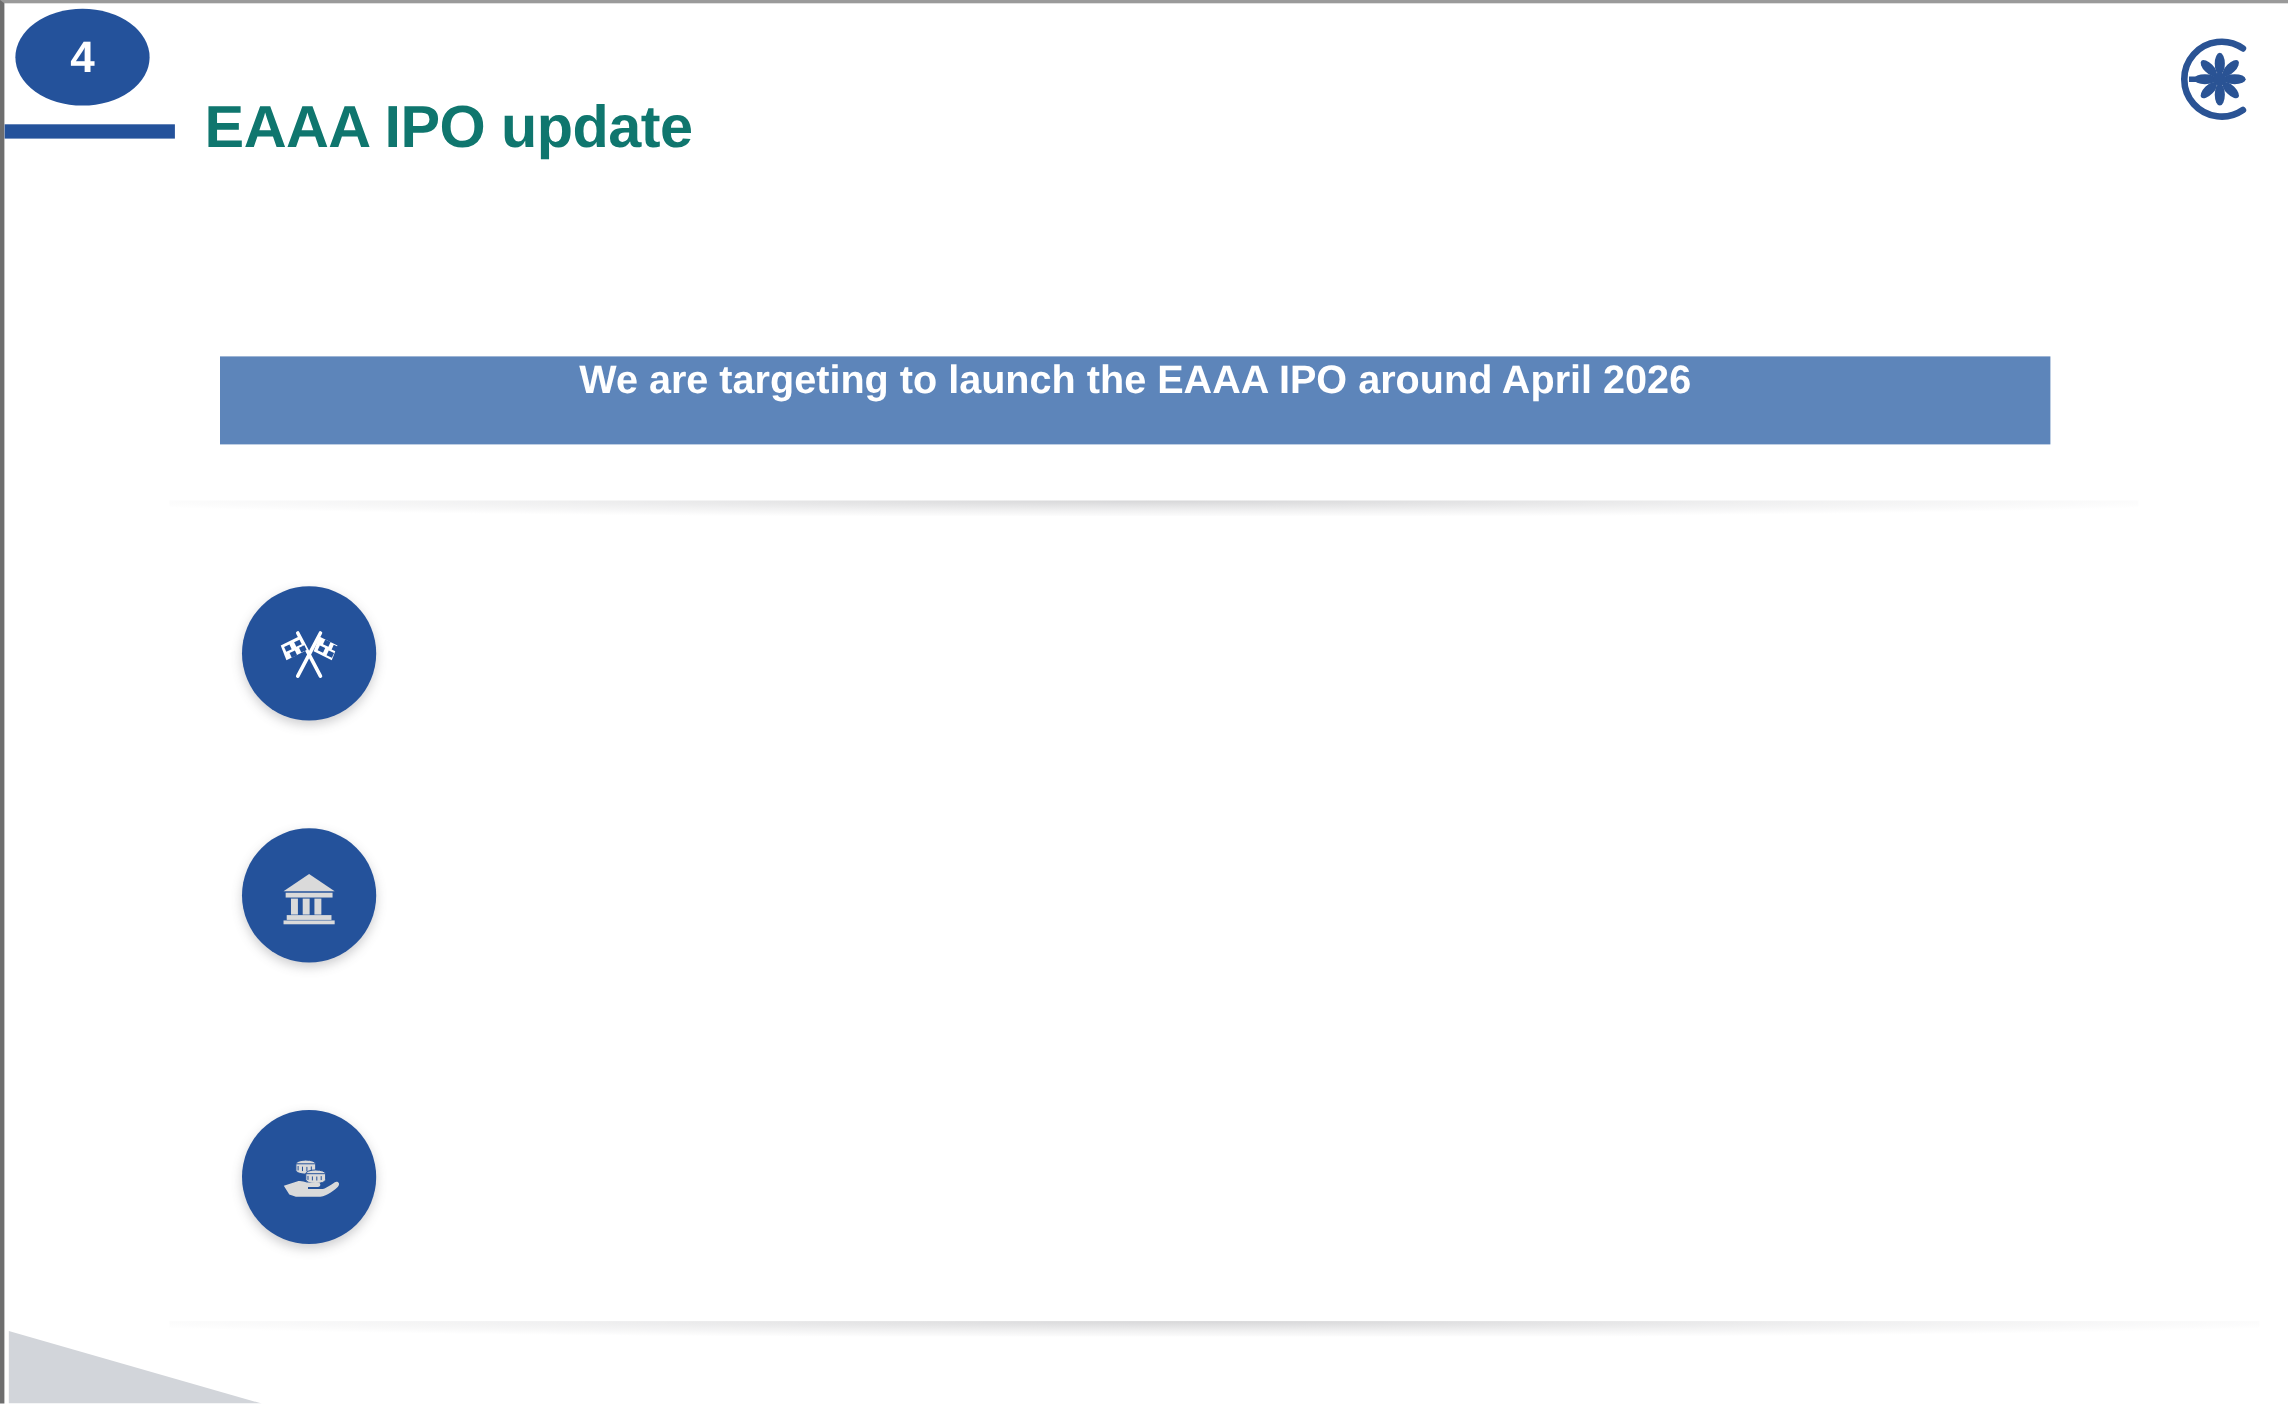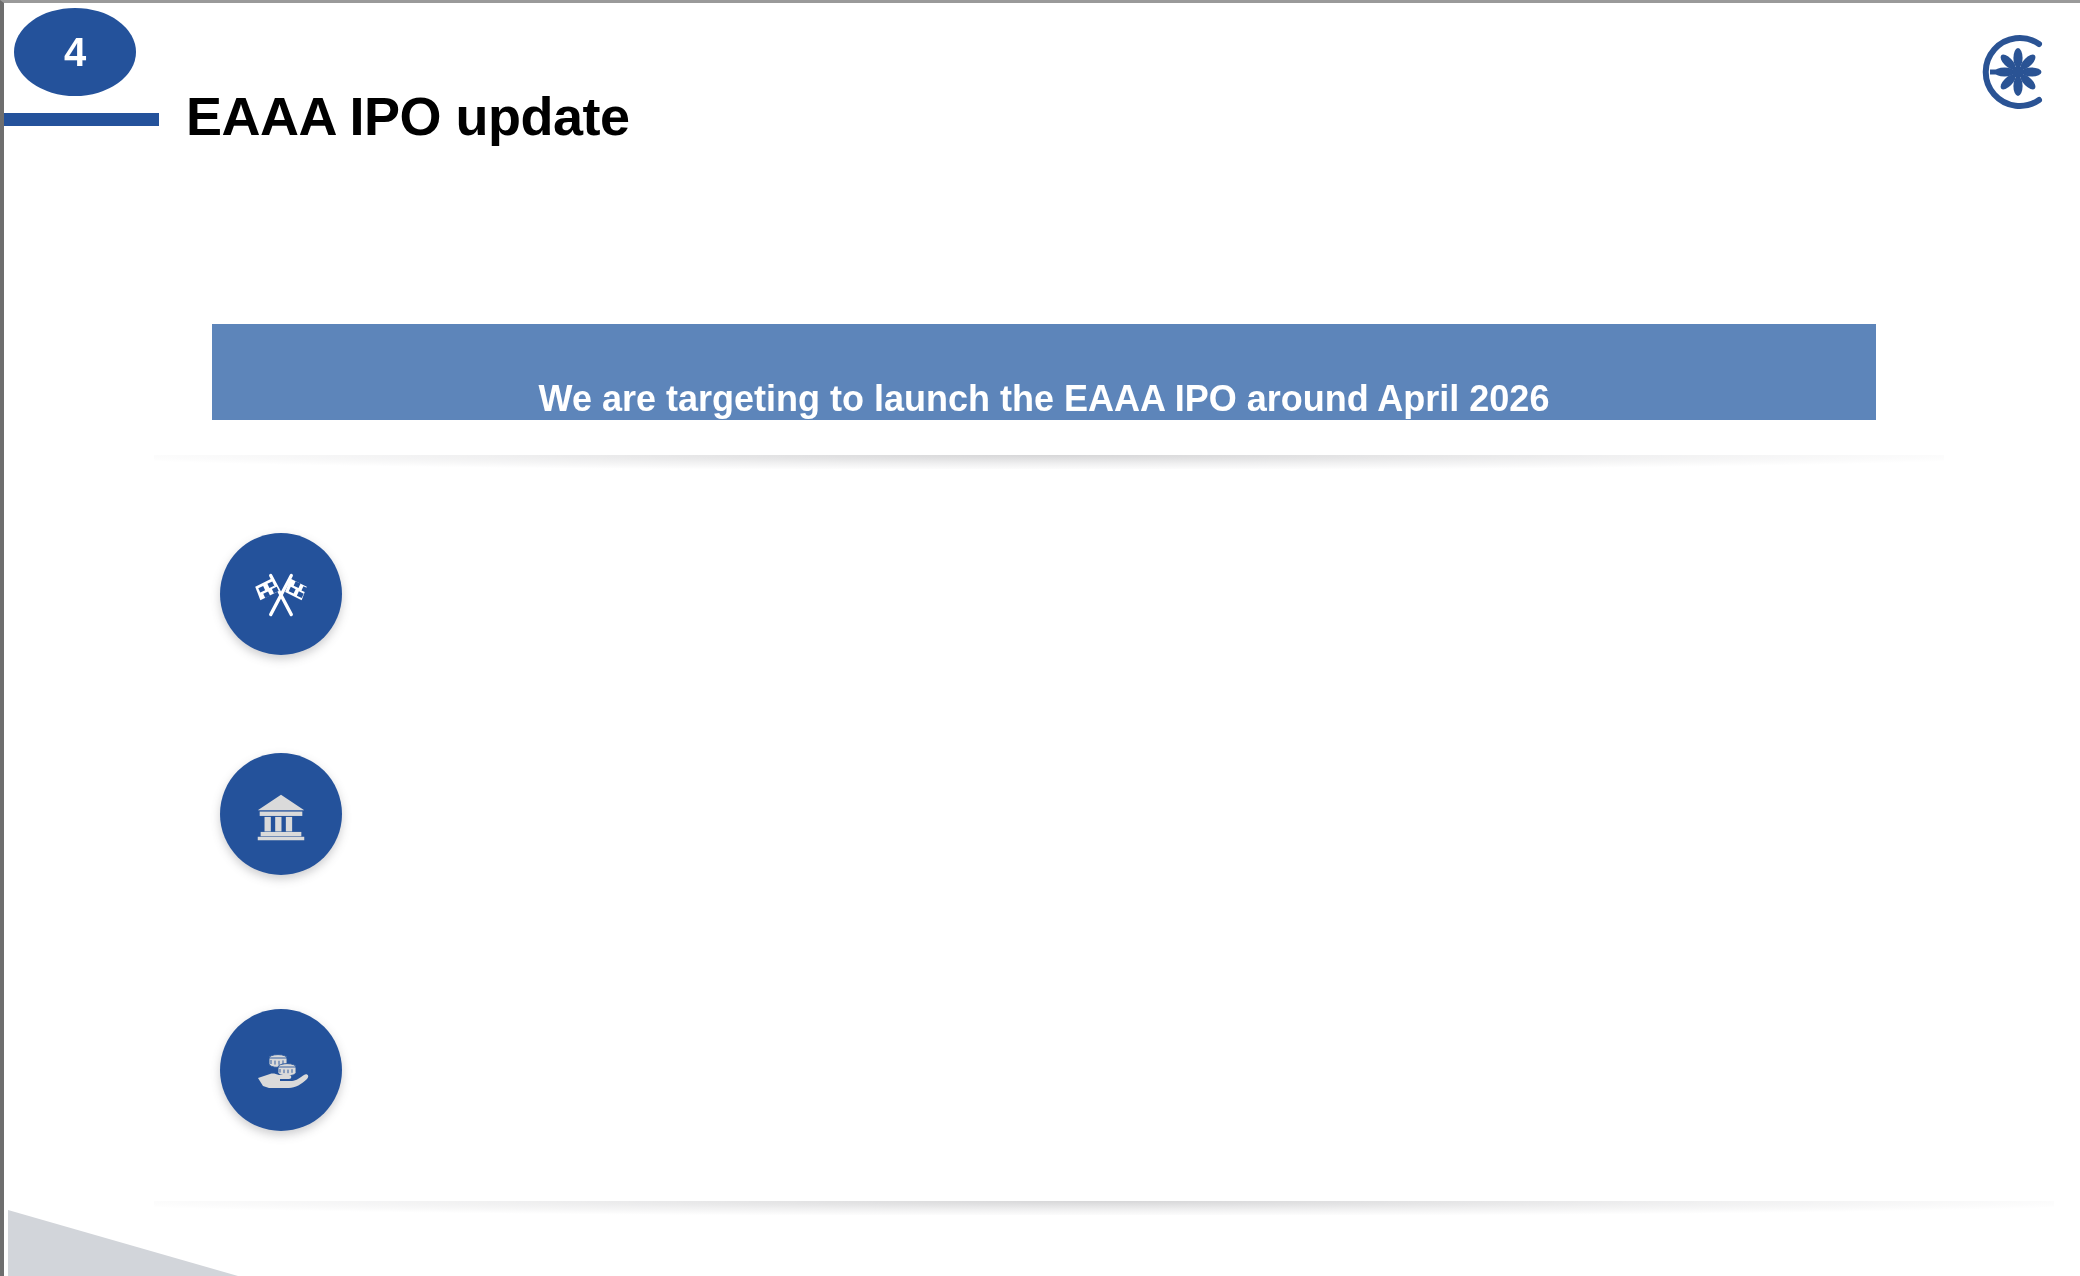--- a/index.html
+++ b/index.html
@@ -57,44 +57,44 @@
     background: #24529B;
   }
 
   
   .slide-title {
     position: absolute;
     left: 182px;
     top: 82px;
     font-size: 54px;
     font-weight: bold;
-    color: #000000;
+    color: #0f766e;
     letter-spacing: -0.5px;
     white-space: nowrap;
   }
 
   
   .brand-logo {
     position: absolute;
     right: 20px;
     top: 24px;
     width: 90px;
     height: 90px;
   }
 
   
   .banner {
     position: absolute;
-    left: 208px;
+    left: 196px;
     top: 321px;
     width: 1664px;
-    height: 96px;
+    height: 80px;
     background: #5D85BA;
     display: flex;
-    align-items: flex-end;
+    align-items: flex-start;
     justify-content: center;
   }
   .banner-text {
     color: #ffffff;
     font-size: 36px;
     font-weight: bold;
     letter-spacing: 0px;
     text-align: center;
   }
 

